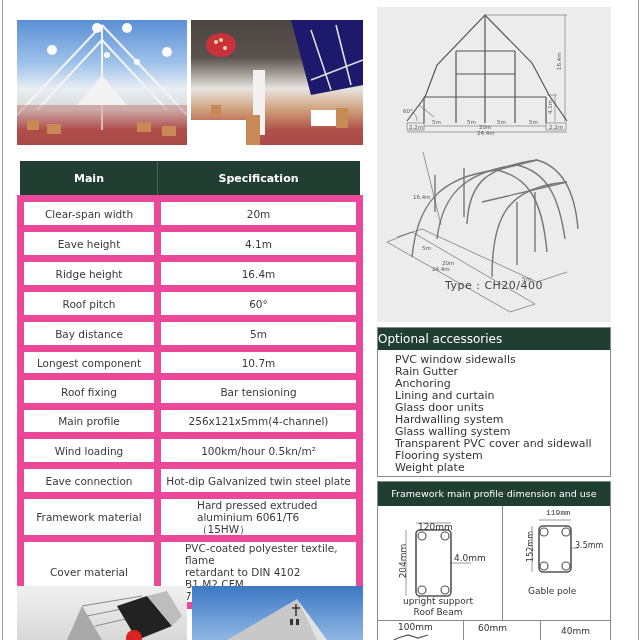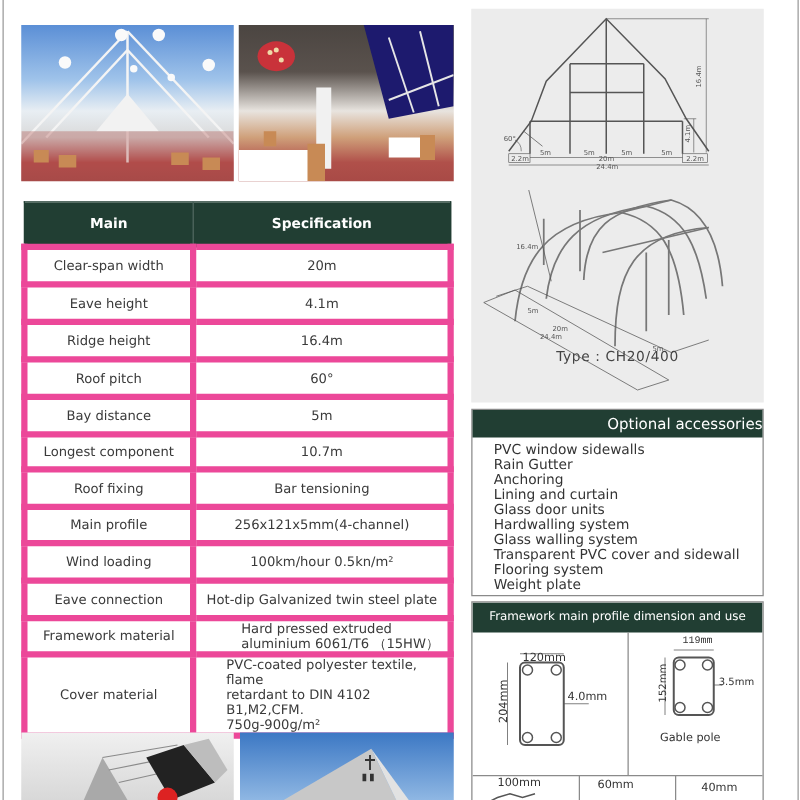--- a/index.html
+++ b/index.html
@@ -19,34 +19,34 @@
   .photo4 { left:192px; top:586px; width:171px; height:54px;
     background:linear-gradient(180deg,#3c78c4 0%,#8fb7e3 100%); }
   .photo svg { position:absolute; left:0; top:0; }
 
   
   .spec { position:absolute; left:17px; top:161px; width:346px; border-collapse:collapse;
           font-size:10.5px; color:#3a3a3a; }
   .spec th { background:#213e33; color:#fff; font-weight:bold; height:31px; font-size:11px;
              border:1px solid #213e33; border-right:1px solid #49615a; }
   .spec th:last-child { border-right:1px solid #213e33; }
-  .spec td { border:5px solid #ec4899; text-align:center; padding:0 4px; }
+  .spec td { border:7px solid #ec4899; text-align:center; padding:0 4px; }
   .spec td.c1 { width:122px; }
   .spec td.multi { text-align:left; padding-left:12px; line-height:12px;margin-top:12px; }
 
   
   .diagram { position:absolute; left:377px; top:7px; width:234px; height:315px; background:#ececec; }
   .diagram svg { position:absolute; left:0; top:0; }
   .type-label { position:absolute; left:0; width:234px; top:272px; text-align:center;
                 font-size:11px; color:#444; letter-spacing:0.5px; }
 
   
   .acc { position:absolute; left:377px; top:327px; width:234px; height:150px;
          border:1px solid #8a8a8a; box-sizing:border-box; background:#fff; }
-  .acc-head { background:#213e33; color:#fff; font-size:12px; text-align:right; height:22px; line-height:22px; }
+  .acc-head { background:#213e33; color:#fff; font-size:12px; text-align:left; height:22px; line-height:22px; }
   .acc ul { list-style:none; margin:4px 0 0 17px; padding:0; font-size:11px; line-height:12px; color:#333; }
 
   
   .fw { position:absolute; left:377px; top:481px; width:234px; height:170px;
         border:1px solid #8a8a8a; box-sizing:border-box; background:#fff; overflow:hidden; }
   .fw-head { background:#213e33; color:#fff; font-size:9.5px; text-align:center; height:24px; line-height:24px; }
   .fw-grid { position:relative; height:200px; }
   .fw-vline { position:absolute; background:#8a8a8a; width:1px; }
   .fw-hline { position:absolute; background:#8a8a8a; height:1px; left:0; width:234px; }
   .fw-label { position:absolute; font-size:9px; color:#333; text-align:center; }
@@ -304,20 +304,24 @@
         </g>
       <g stroke="#555" stroke-width="0.6">
           <line x1="38" y1="17" x2="73" y2="17"></line>
           <line x1="28" y1="24" x2="28" y2="90"></line>
           <line x1="73" y1="57" x2="93" y2="57"></line>
         </g>
     </svg>
     <div class="fw-label" style="left:40px; top:2px;margin-top:14px;">120mm</div>
     <div class="fw-label" style="left:8px; top:50px; transform:rotate(-90deg);">204mm</div>
     <div class="fw-label" style="left:76px; top:47px;">4.0mm</div>
+    <div class="fw-label" style="left:20px; top:90px; width:80px; line-height:11px;">
+      <div>upright support</div>
+      <div>Roof Beam</div>
+    </div>
 
     <svg style="left:124px; top:0;" width="110" height="114" viewBox="0 0 110 114" font-family="DejaVu Sans, sans-serif" font-size="7" fill="#333">
       <rect x="37" y="20" width="32" height="46" rx="4" fill="none" stroke="#555" stroke-width="1.6"></rect>
       <g fill="none" stroke="#555" stroke-width="1.2">
           <circle cx="42" cy="26" r="4"></circle>
           <circle cx="64" cy="26" r="4"></circle>
           <circle cx="42" cy="60" r="4"></circle>
           <circle cx="64" cy="60" r="4"></circle>
         </g>
       <g stroke="#555" stroke-width="0.6">

